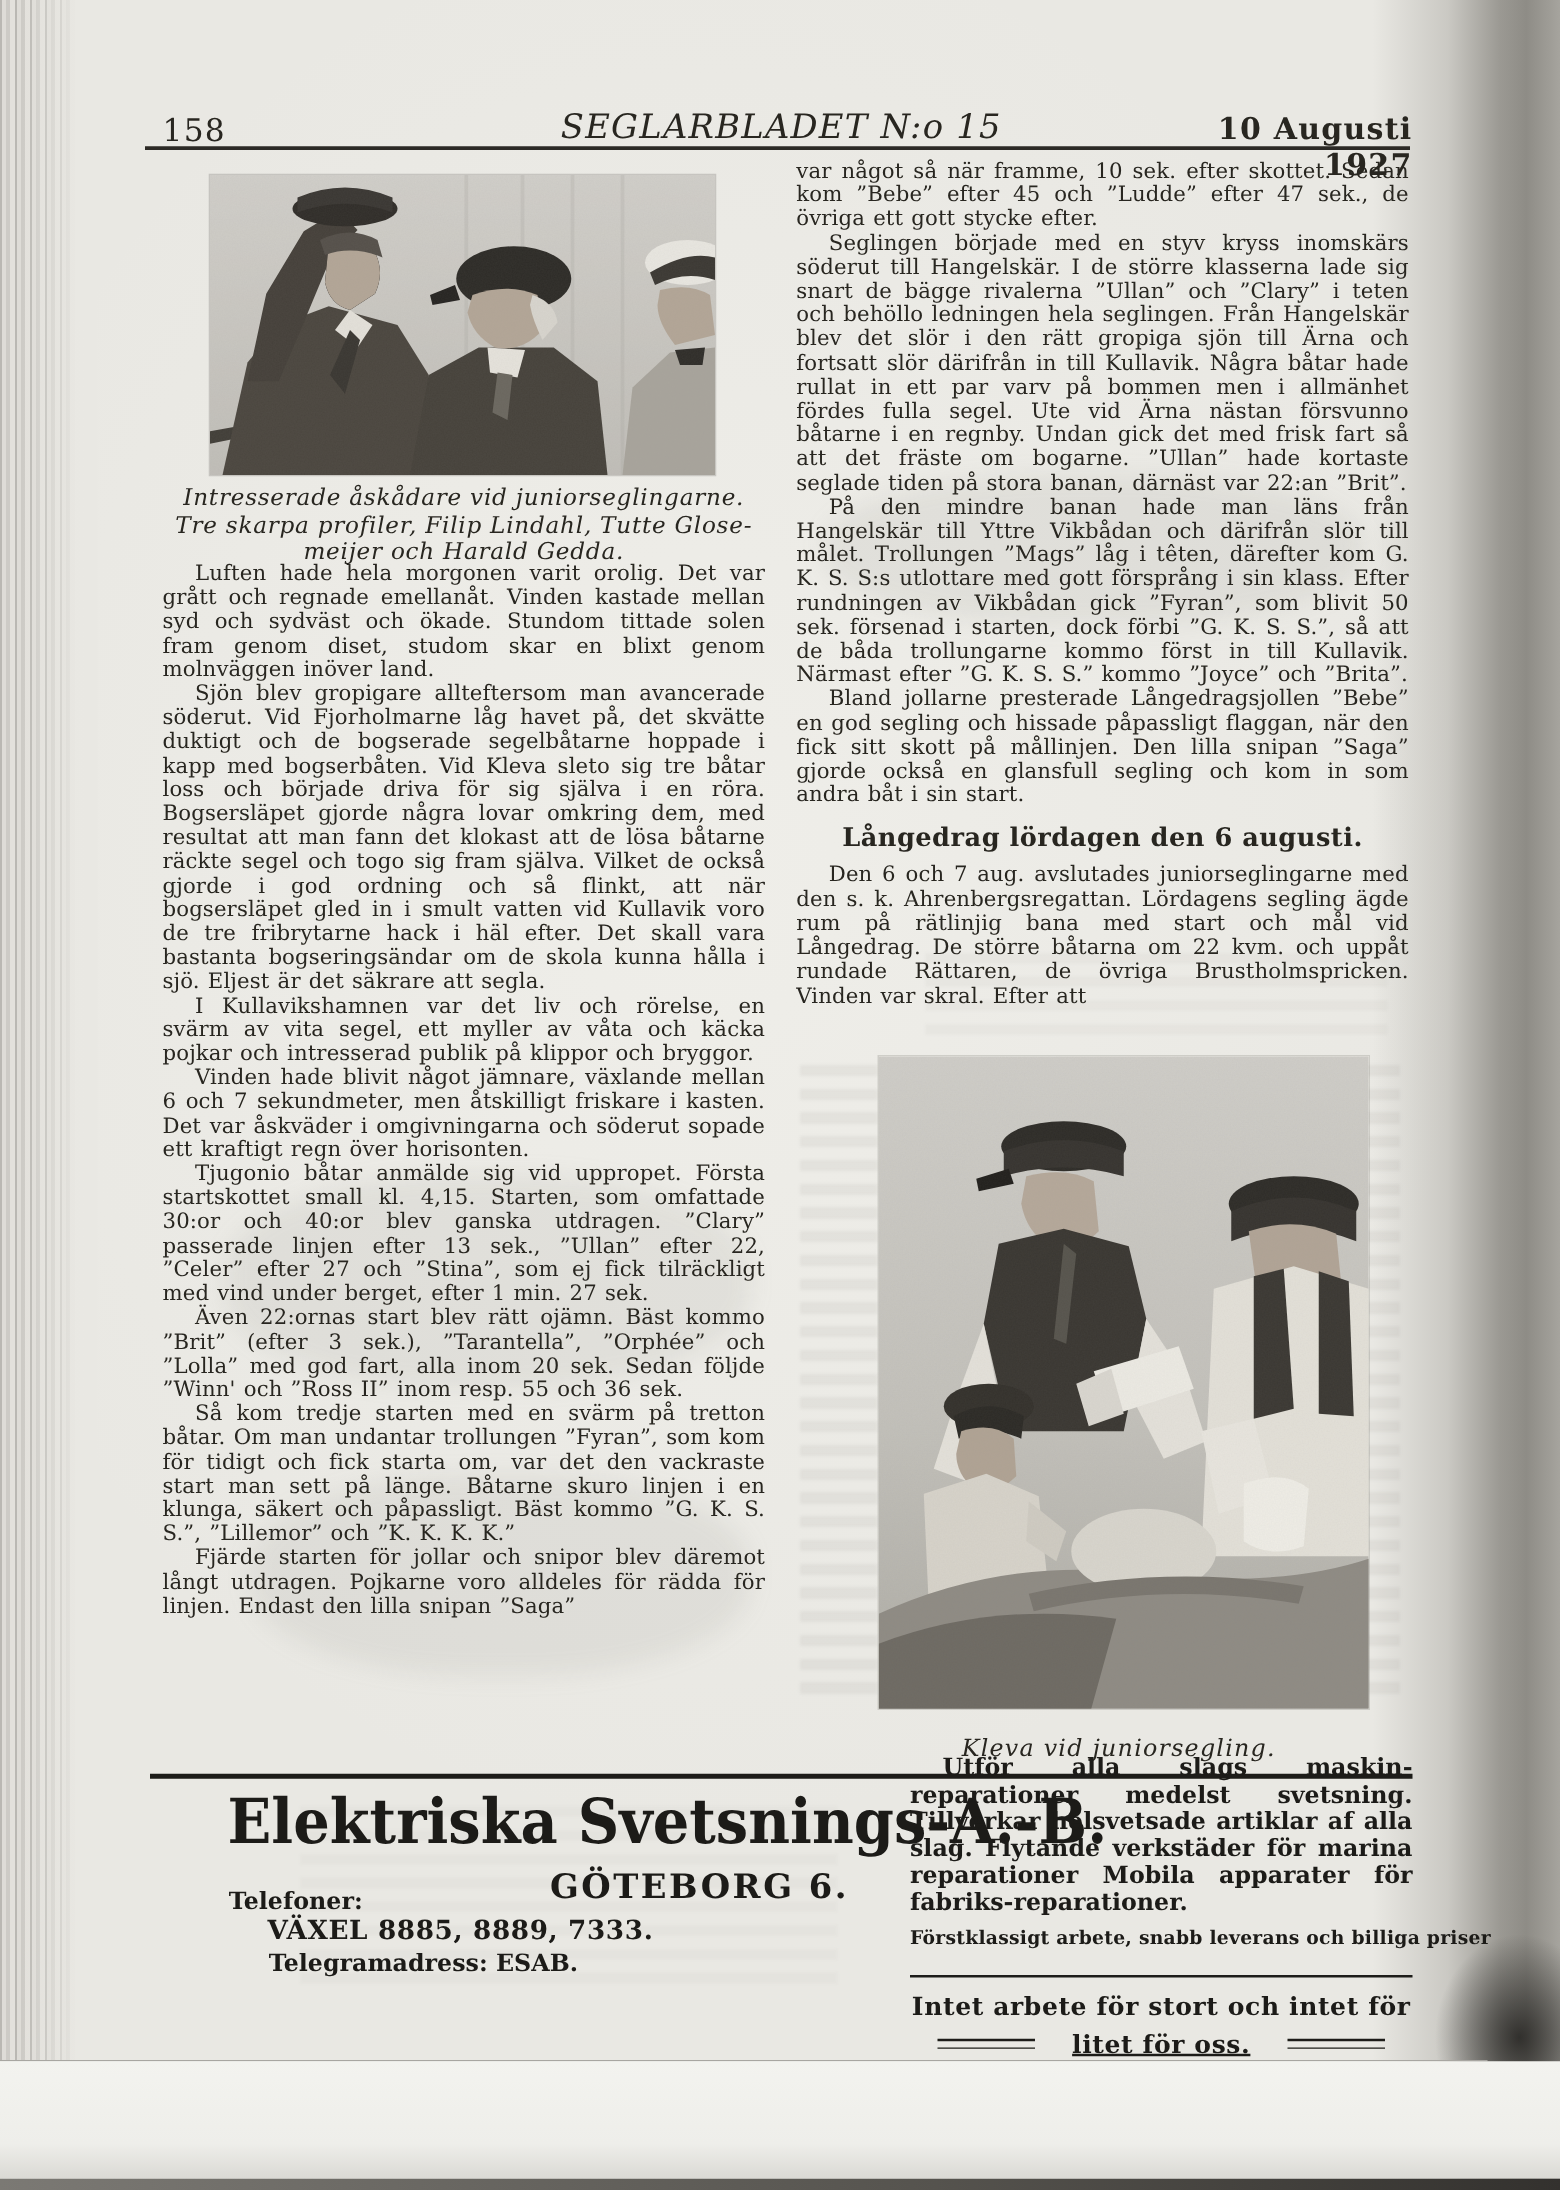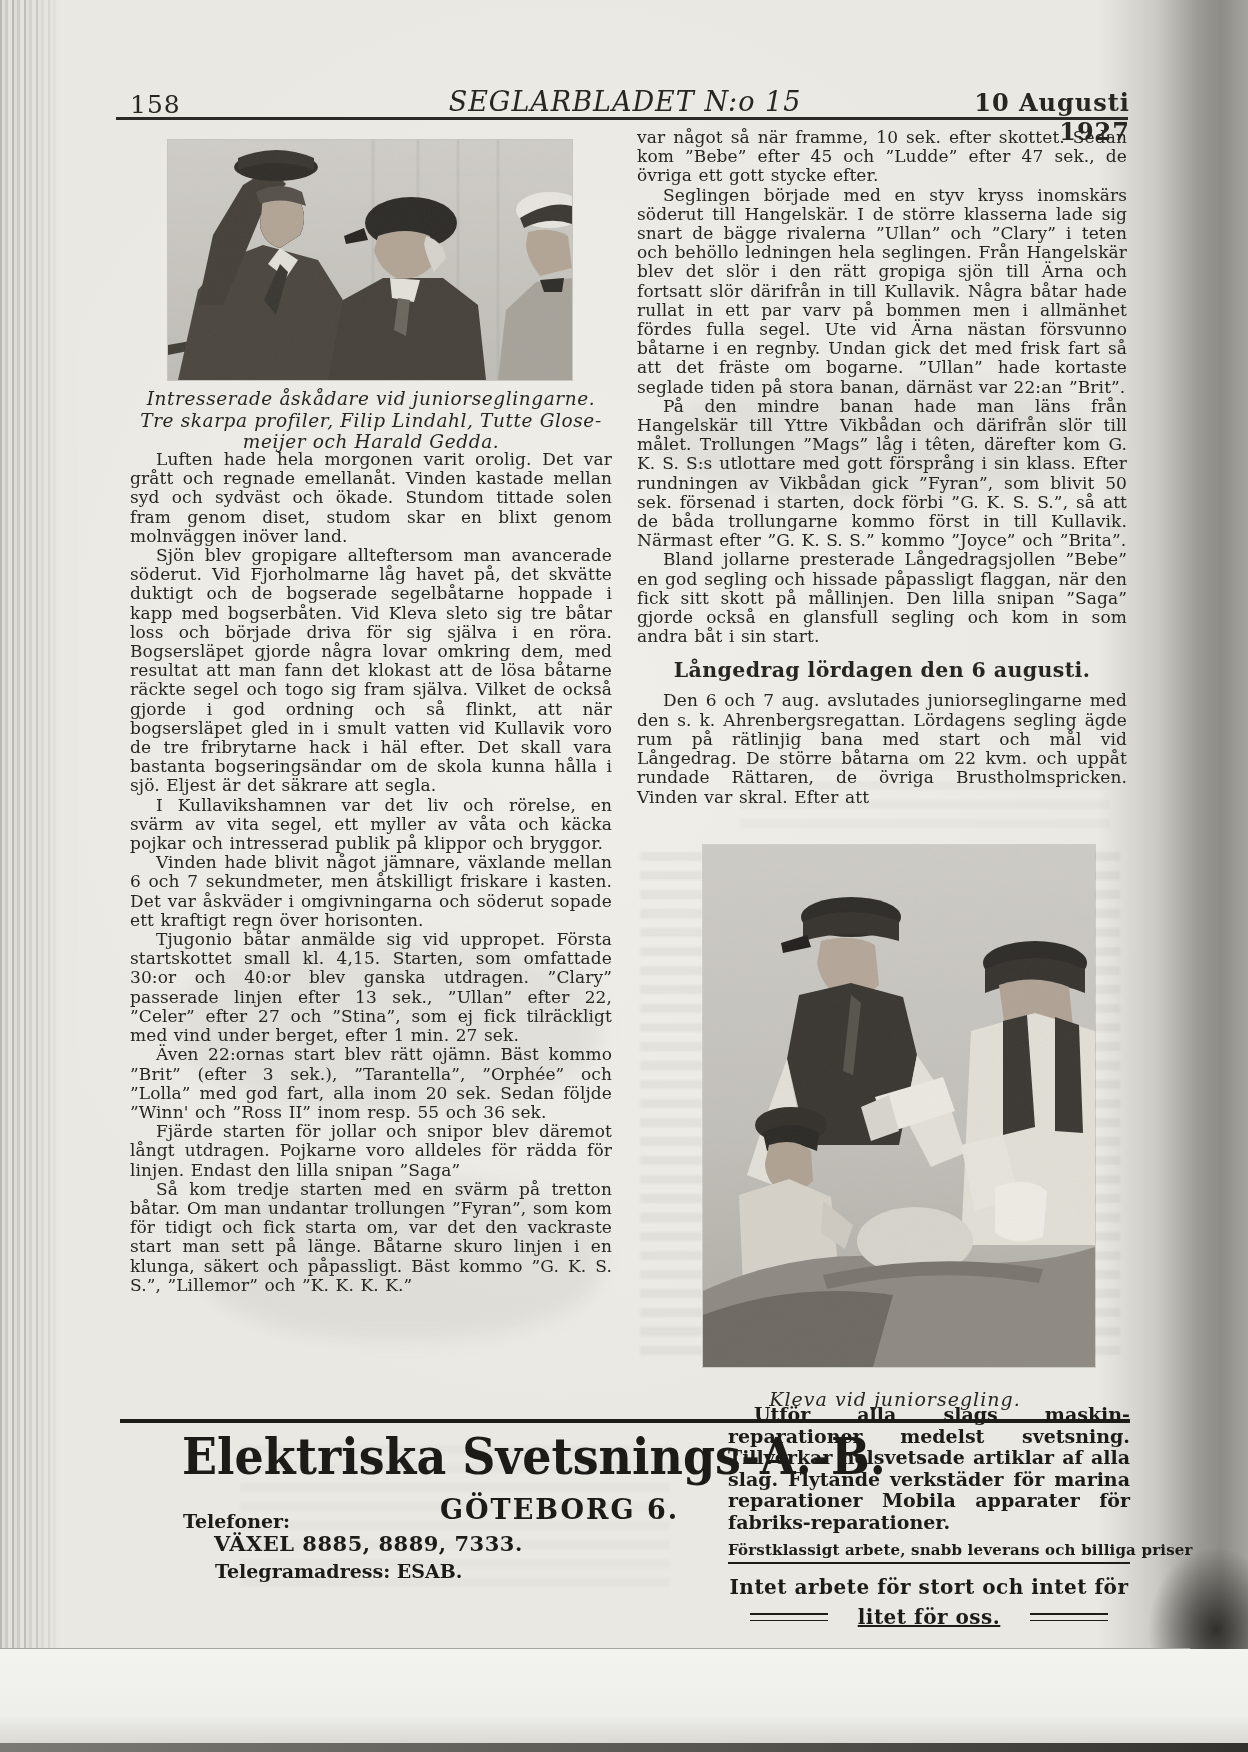--- a/index.html
+++ b/index.html
@@ -74,21 +74,21 @@
     font-size:46px;font-weight:700;letter-spacing:0px;color:#1c1b18;
     transform:scaleY(1.08);transform-origin:top left;white-space:nowrap;
   }
   .ad-city{position:absolute;left:440px;top:1494px;font-size:27px;font-weight:700;letter-spacing:2px;color:#1c1b18;}
   .ad-phones-label{position:absolute;left:183px;top:1510px;font-size:19px;font-weight:700;color:#1c1b18;}
   .ad-phones{position:absolute;left:214px;top:1531px;font-size:21px;font-weight:700;letter-spacing:.5px;color:#1c1b18;}
   .ad-telegram{position:absolute;left:183px;top:1560px;font-size:19px;font-weight:700;color:#1c1b18;margin-left:32px;}
   .ad-right{position:absolute;left:728px;top:1404px;width:402px;color:#1c1b18;}
   .ad-right-text{font-size:19px;font-weight:700;line-height:21.5px;text-align:justify;text-indent:26px;margin:0;}
   .ad-tagline1{
-    font-size:15px;font-weight:700;letter-spacing:.2px;margin-top:8px;padding-bottom:3px;
+    font-size:15px;font-weight:700;letter-spacing:.2px;margin-top:8px;padding-bottom:21px;
     border-bottom:2px solid #1d1c19;white-space:nowrap;
   }
   .ad-tagline2a{font-size:20px;font-weight:700;text-align:center;margin-top:11px;letter-spacing:.5px;}
   .ad-tagline2b-row{display:flex;align-items:center;justify-content:center;gap:30px;margin-top:6px;text-decoration:underline;}
   .ad-tagline2b{font-size:20px;font-weight:700;letter-spacing:.5px;}
   .flourish{width:78px;height:5px;border-top:2px solid #1d1c19;border-bottom:1px solid #1d1c19;}
   
   .ghost{
     position:absolute;
     background:repeating-linear-gradient(180deg, rgba(120,117,110,.16) 0 9px, rgba(120,117,110,0) 9px 19px);
@@ -180,22 +180,22 @@
     <div>meijer och Harald Gedda.</div>
   </div>
 
   <div class="col-left">
     <p class="body-par">Luften hade hela morgonen varit orolig. Det var grått och regnade emellanåt. Vinden kastade mellan syd och sydväst och ökade. Stundom tittade solen fram genom diset, studom skar en blixt genom molnväggen inöver land.</p>
     <p class="body-par">Sjön blev gropigare allteftersom man avancerade söderut. Vid Fjorholmarne låg havet på, det skvätte duktigt och de bogserade segelbåtarne hoppade i kapp med bogserbåten. Vid Kleva sleto sig tre båtar loss och började driva för sig själva i en röra. Bogsersläpet gjorde några lovar omkring dem, med resultat att man fann det klokast att de lösa båtarne räckte segel och togo sig fram själva. Vilket de också gjorde i god ordning och så flinkt, att när bogsersläpet gled in i smult vatten vid Kullavik voro de tre fribrytarne hack i häl efter. Det skall vara bastanta bogseringsändar om de skola kunna hålla i sjö. Eljest är det säkrare att segla.</p>
     <p class="body-par">I Kullavikshamnen var det liv och rörelse, en svärm av vita segel, ett myller av våta och käcka pojkar och intresserad publik på klippor och bryggor.</p>
     <p class="body-par">Vinden hade blivit något jämnare, växlande mellan 6 och 7 sekundmeter, men åtskilligt friskare i kasten. Det var åskväder i omgivningarna och söderut sopade ett kraftigt regn över horisonten.</p>
     <p class="body-par">Tjugonio båtar anmälde sig vid uppropet. Första startskottet small kl. 4,15. Starten, som omfattade 30:or och 40:or blev ganska utdragen. ”Clary” passerade linjen efter 13 sek., ”Ullan” efter 22, ”Celer” efter 27 och ”Stina”, som ej fick tilräckligt med vind under berget, efter 1 min. 27 sek.</p>
     <p class="body-par">Även 22:ornas start blev rätt ojämn. Bäst kommo ”Brit” (efter 3 sek.), ”Tarantella”, ”Orphée” och ”Lolla” med god fart, alla inom 20 sek. Sedan följde ”Winn' och ”Ross II” inom resp. 55 och 36 sek.</p>
+    <p class="body-par">Så kom tredje starten med en svärm på tretton båtar. Om man undantar trollungen ”Fyran”, som kom för tidigt och fick starta om, var det den vackraste start man sett på länge. Båtarne skuro linjen i en klunga, säkert och påpassligt. Bäst kommo ”G. K. S. S.”, ”Lillemor” och ”K. K. K. K.”</p>
     <p class="body-par">Fjärde starten för jollar och snipor blev däremot långt utdragen. Pojkarne voro alldeles för rädda för linjen. Endast den lilla snipan ”Saga”</p>
-    <p class="body-par">Så kom tredje starten med en svärm på tretton båtar. Om man undantar trollungen ”Fyran”, som kom för tidigt och fick starta om, var det den vackraste start man sett på länge. Båtarne skuro linjen i en klunga, säkert och påpassligt. Bäst kommo ”G. K. S. S.”, ”Lillemor” och ”K. K. K. K.”</p>
   </div>
 
   <div class="col-right">
     <p class="body-par no-indent">var något så när framme, 10 sek. efter skottet. Sedan kom ”Bebe” efter 45 och ”Ludde” efter 47 sek., de övriga ett gott stycke efter.</p>
     <p class="body-par">Seglingen började med en styv kryss inomskärs söderut till Hangelskär. I de större klasserna lade sig snart de bägge rivalerna ”Ullan” och ”Clary” i teten och behöllo ledningen hela seglingen. Från Hangelskär blev det slör i den rätt gropiga sjön till Ärna och fortsatt slör därifrån in till Kullavik. Några båtar hade rullat in ett par varv på bommen men i allmänhet fördes fulla segel. Ute vid Ärna nästan försvunno båtarne i en regnby. Undan gick det med frisk fart så att det fräste om bogarne. ”Ullan” hade kortaste seglade tiden på stora banan, därnäst var 22:an ”Brit”.</p>
     <p class="body-par">På den mindre banan hade man läns från Hangelskär till Yttre Vikbådan och därifrån slör till målet. Trollungen ”Mags” låg i têten, därefter kom G. K. S. S:s utlottare med gott försprång i sin klass. Efter rundningen av Vikbådan gick ”Fyran”, som blivit 50 sek. försenad i starten, dock förbi ”G. K. S. S.”, så att de båda trollungarne kommo först in till Kullavik. Närmast efter ”G. K. S. S.” kommo ”Joyce” och ”Brita”.</p>
     <p class="body-par">Bland jollarne presterade Långedragsjollen ”Bebe” en god segling och hissade påpassligt flaggan, när den fick sitt skott på mållinjen. Den lilla snipan ”Saga” gjorde också en glansfull segling och kom in som andra båt i sin start.</p>
     <h3 class="section-heading">Långedrag lördagen den 6 augusti.</h3>
     <p class="body-par">Den 6 och 7 aug. avslutades juniorseglingarne med den s. k. Ahrenbergsregattan. Lördagens segling ägde rum på rätlinjig bana med start och mål vid Långedrag. De större båtarna om 22 kvm. och uppåt rundade Rättaren, de övriga Brustholmspricken. Vinden var skral. Efter att</p>
   </div>

